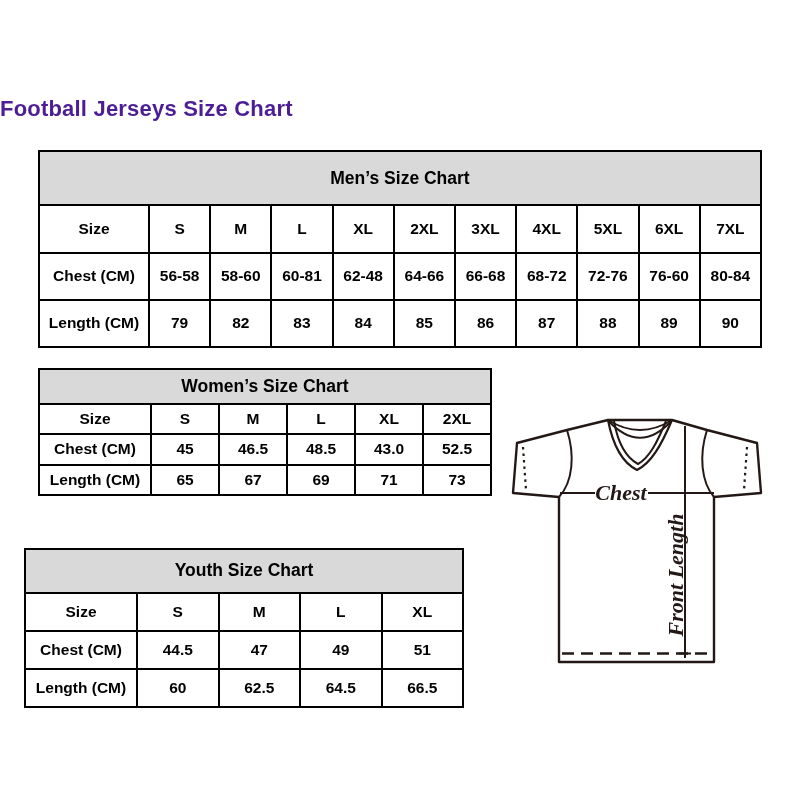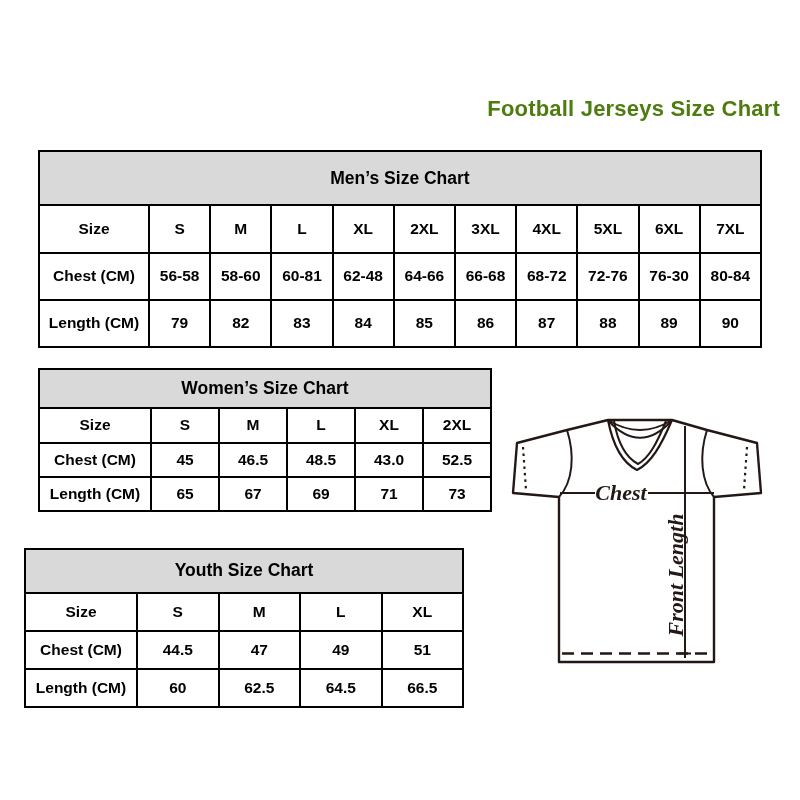--- a/index.html
+++ b/index.html
@@ -13,24 +13,24 @@
     width: 800px;
     height: 800px;
     background: #ffffff;
     overflow: hidden;
   }
   #page-title {
     position: absolute;
     left: 0;
     top: 96px;
     width: 780px;
-    text-align: right;
+    text-align: left;
     font-size: 22px;
     font-weight: bold;
-    color: #4d7c0f;
+    color: #4c1d95;
     letter-spacing: 0.2px;
   }
   table.size-table {
     position: absolute;
     border-collapse: collapse;
     table-layout: fixed;
     color: #000000;
   }
   table.size-table th, table.size-table td {
     border: 2px solid #000000;
@@ -40,21 +40,21 @@
     padding: 0;
     font-size: 15.5px;
   }
   table.size-table th.table-title {
     background: #d9d9d9;
     font-size: 17.5px;
     text-align: center;
   }
   #men-table   { left: 38px; top: 150px; width: 724px; height: 198px; }
   #men-table   col.label-col { width: 110px; }
-  #women-table { left: 38px; top: 368px; width: 454px; height: 144px; }
+  #women-table { left: 38px; top: 368px; width: 454px; height: 128px; }
   #women-table col.label-col { width: 112px; }
   #youth-table { left: 24px; top: 548px; width: 440px; height: 160px; }
   #youth-table col.label-col { width: 112px; }
   #jersey-wrap {
     position: absolute;
     left: 500px;
     top: 400px;
     width: 270px;
     height: 280px;
   }
@@ -107,21 +107,21 @@
         <tr>
           <th>Chest (CM)</th>
           <td>56-58</td>
           <td>58-60</td>
           <td>60-81</td>
           <td>62-48</td>
           <td>64-66</td>
           <td>66-68</td>
           <td>68-72</td>
           <td>72-76</td>
-          <td>76-30</td>
+          <td>76-60</td>
           <td>80-84</td>
         </tr>
         <tr>
           <th>Length (CM)</th>
           <td>79</td>
           <td>82</td>
           <td>83</td>
           <td>84</td>
           <td>85</td>
           <td>86</td>

